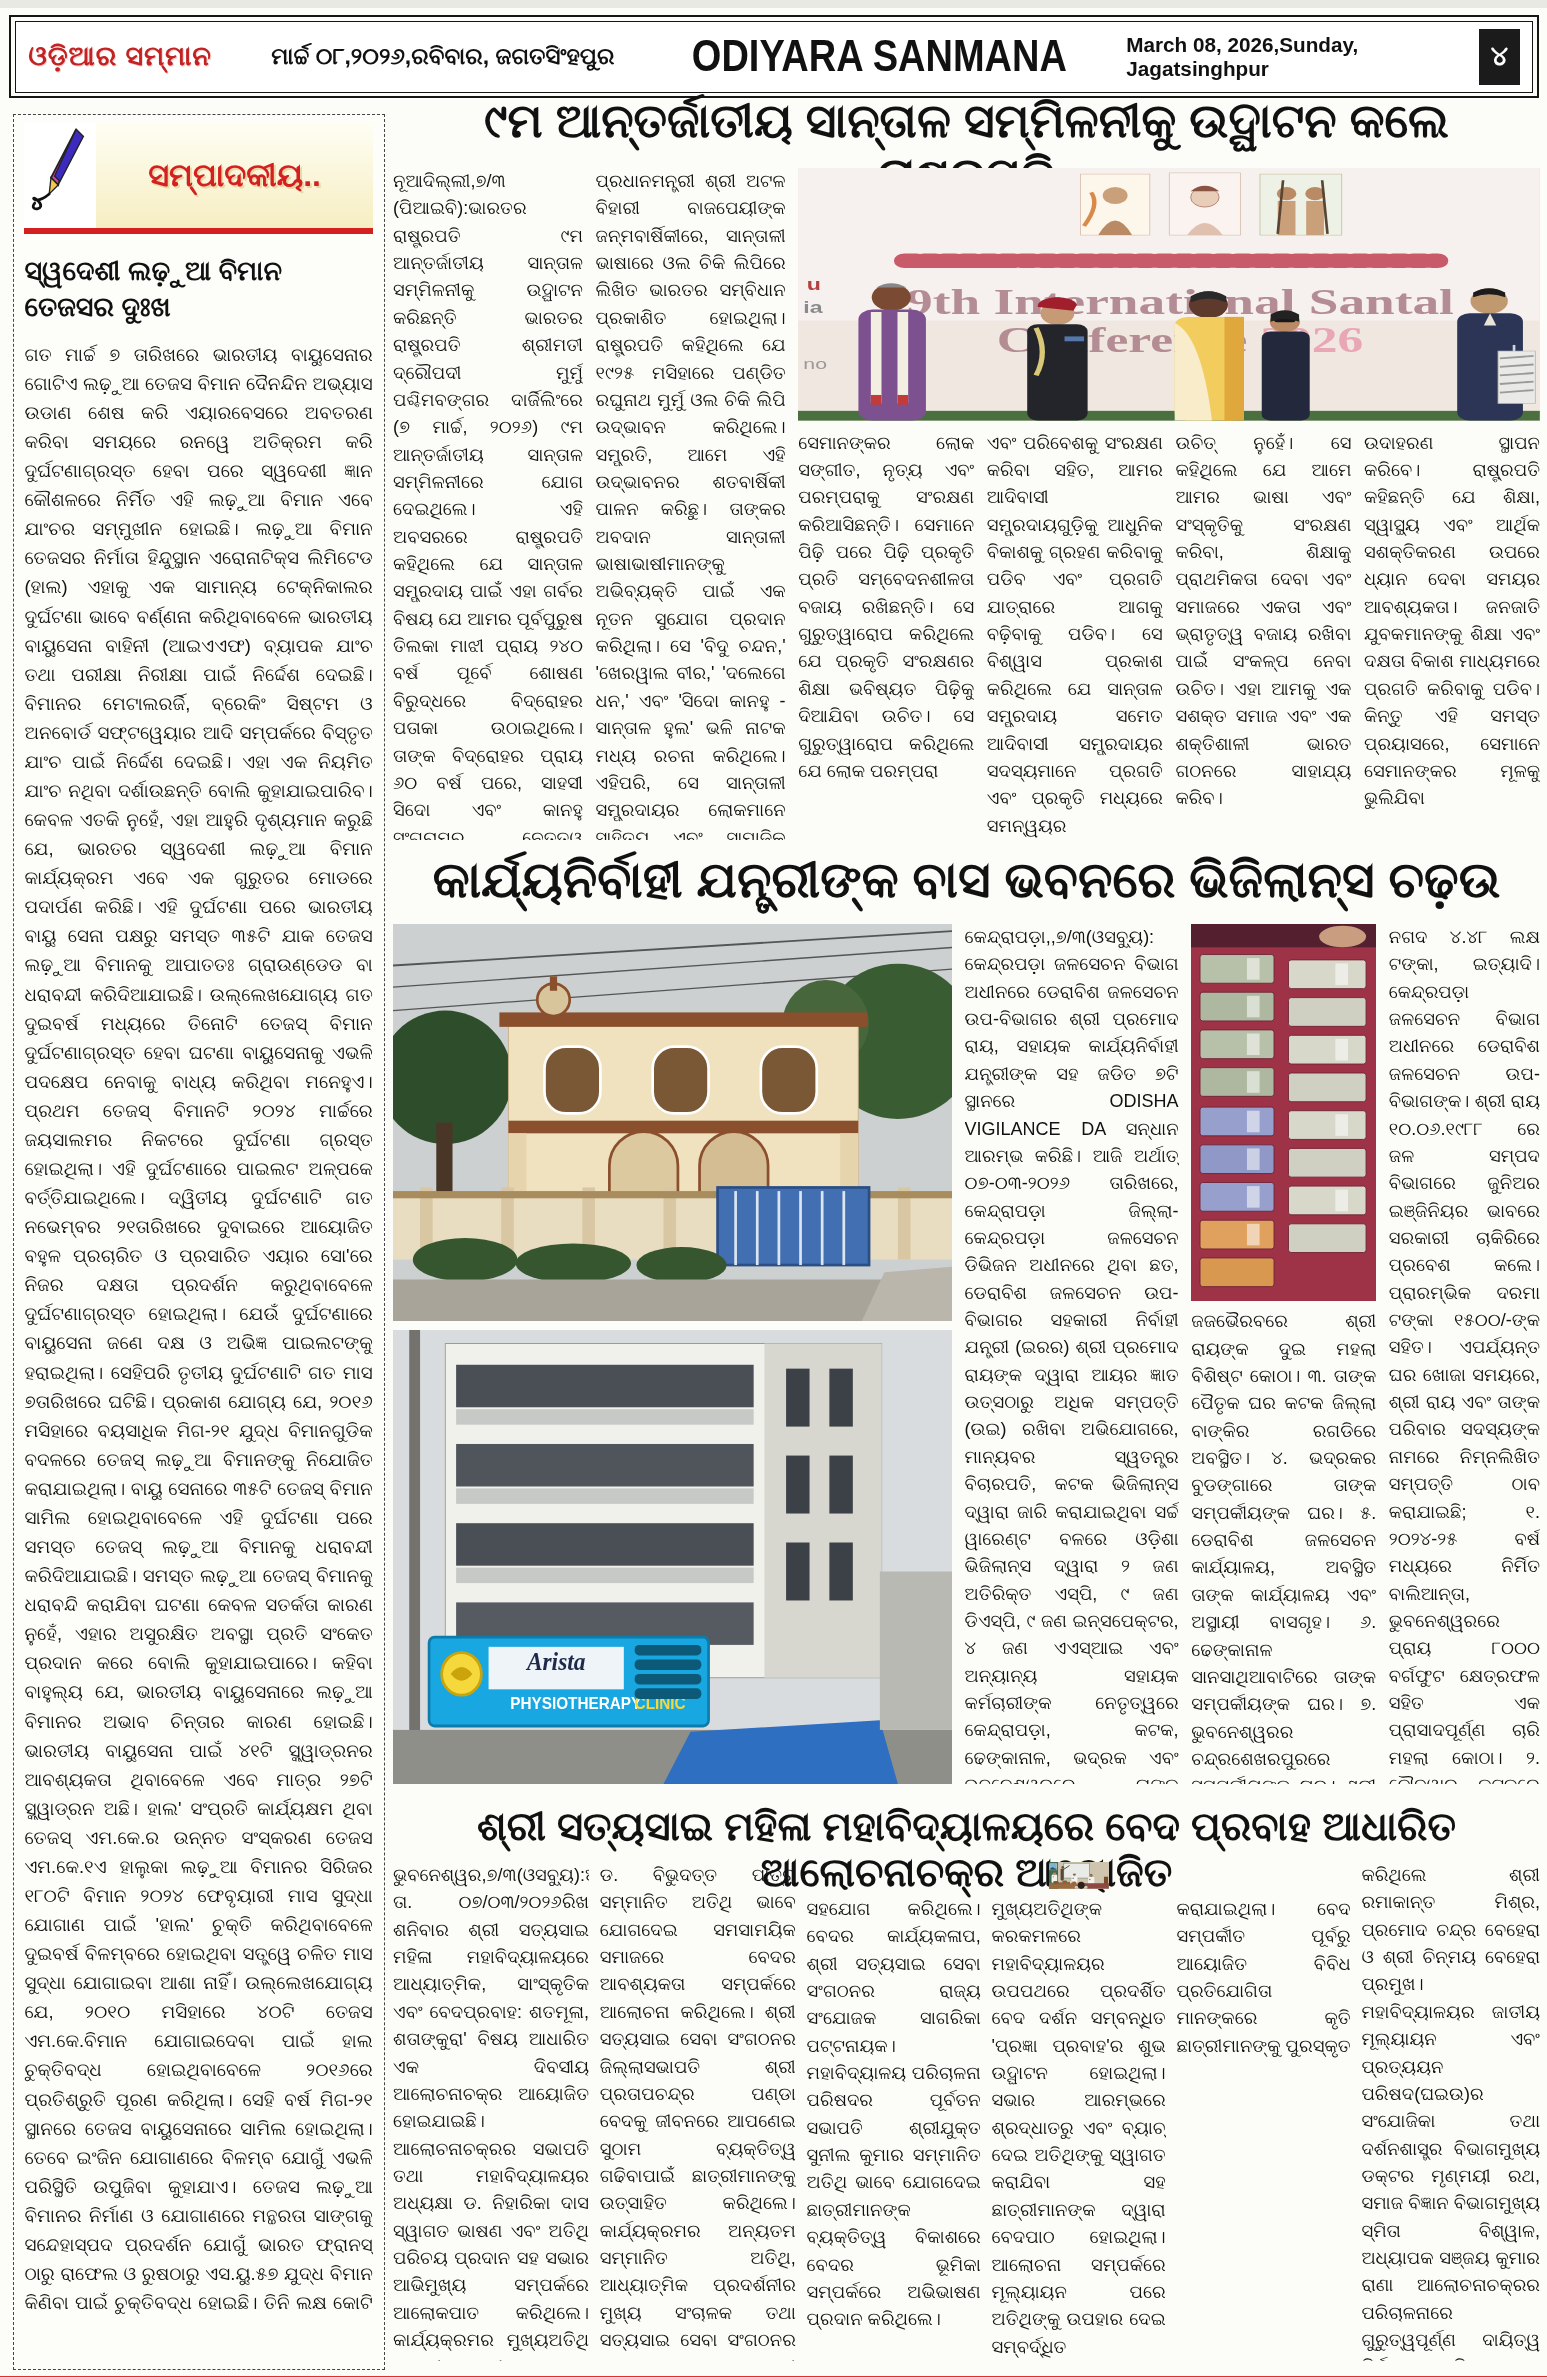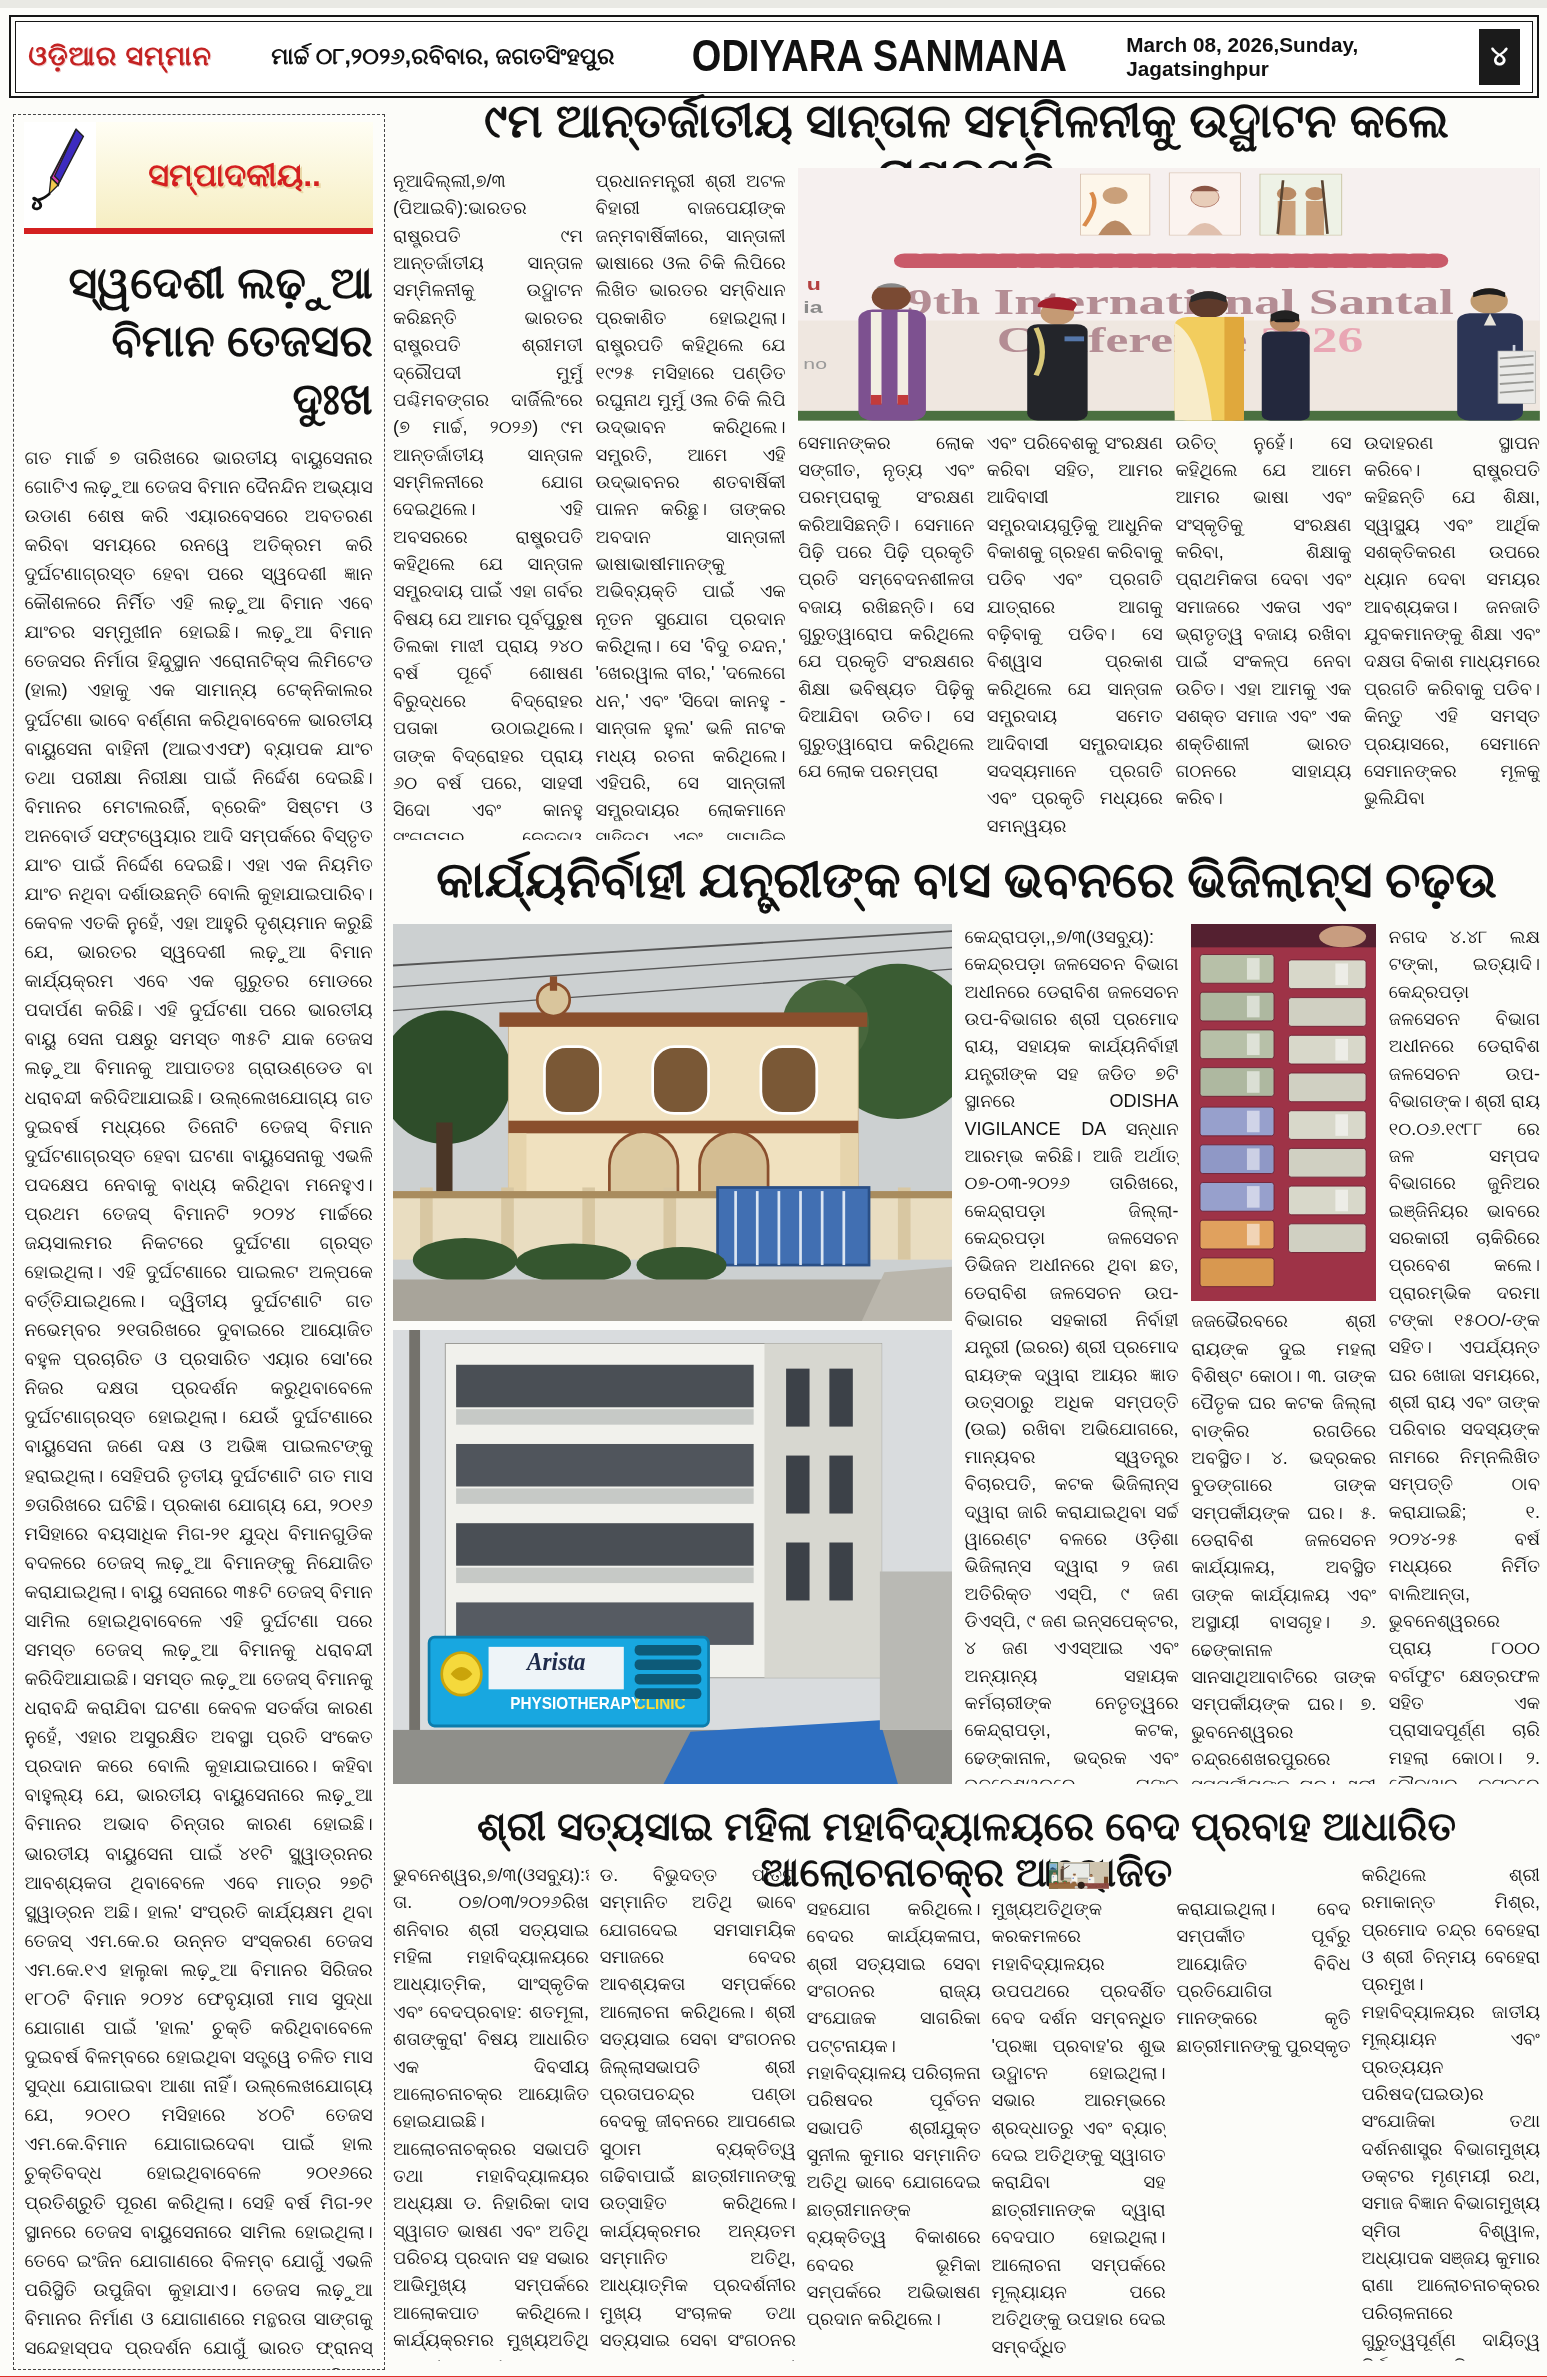--- a/index.html
+++ b/index.html
@@ -18,41 +18,41 @@
   .pageno{width:41px;height:56px;background:#1b1b1b;color:#fff;font-size:27px;font-weight:bold;
         display:flex;align-items:center;justify-content:center;flex:0 0 auto;}
   
   .editorial{position:absolute;left:12.6px;top:106px;width:372px;height:2256px;
         border:1.8px dashed #444;padding:7.2px 10.8px;box-sizing:border-box;background:#fdfdfa;overflow:hidden;}
   .ed-banner{display:flex;height:106px;border-bottom:6.3px solid #d42020;}
   .ed-pen{width:72px;background:#fff;position:relative;flex:0 0 auto;}
   .ed-label{flex:1;background:linear-gradient(180deg,#fffef4 0%,#f6eec2 100%);
         display:flex;align-items:center;justify-content:center;
         color:#d42020;font-size:32px;font-weight:bold;text-shadow:1.8px 1.8px 0 #e9d8a8;}
-  .ed-headline{font-size:44px;font-weight:bold;text-align:right;line-height:1.32;margin:20px 0 14.4px;}
+  .ed-headline{font-size:27px;font-weight:bold;text-align:left;line-height:1.32;margin:20px 0 14.4px;}
   .ed-body{font-size:18.4px;line-height:1.58;text-align:justify;overflow:hidden;height:1976px;}
   
   .art{position:absolute;box-sizing:border-box;}
   .art-headline{font-weight:bold;text-align:center;line-height:1.15;}
   .ncol{font-size:18px;line-height:1.52;text-align:justify;overflow:hidden;}
   .row{display:flex;}
   .photo{position:relative;overflow:hidden;background:#ddd;}
   .photo svg{display:block;width:100%;height:100%;}
   
   .santal{left:393px;top:86px;width:1147px;height:753px;}
   .santal .art-headline{font-size:47px;height:74px;}
   .santal .row{gap:12.6px;height:672px;}
   .s-c{width:190px;flex:0 0 auto;}
   .s-right{flex:1;display:flex;flex-direction:column;}
   .s-photo{height:372px;}
   .s-caps{flex:1;display:flex;gap:12.6px;margin-top:9px;}
   .s-caps .ncol{flex:1;}
   
   .vigilance{left:393px;top:844px;width:1147px;height:941px;}
-  .vigilance .art-headline{font-size:50px;height:72px;font-family:Liberation Serif, serif;}
+  .vigilance .art-headline{font-size:50px;height:72px;}
   .vigilance .row{gap:12.6px;height:860px;}
   .v-photos{width:559px;flex:0 0 auto;display:flex;flex-direction:column;gap:9px;}
   .v-photo-house{height:397px;}
   .v-photo-apt{flex:1;}
   .v-c1{width:214px;flex:0 0 auto;}
   .v-c2{width:185px;flex:0 0 auto;display:flex;flex-direction:column;}
   .v-money{height:377px;margin-bottom:7.2px;}
   .v-c2 .ncol{flex:1;}
   .v-c3{flex:1;}
   

